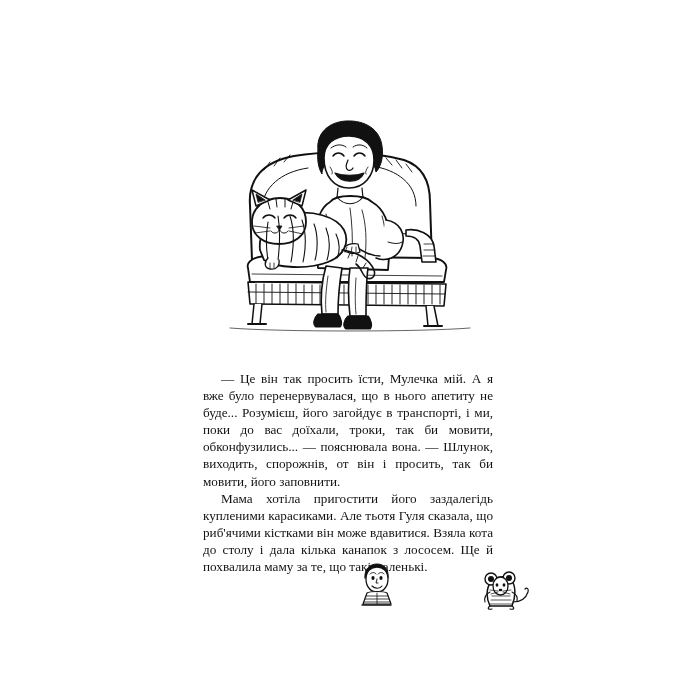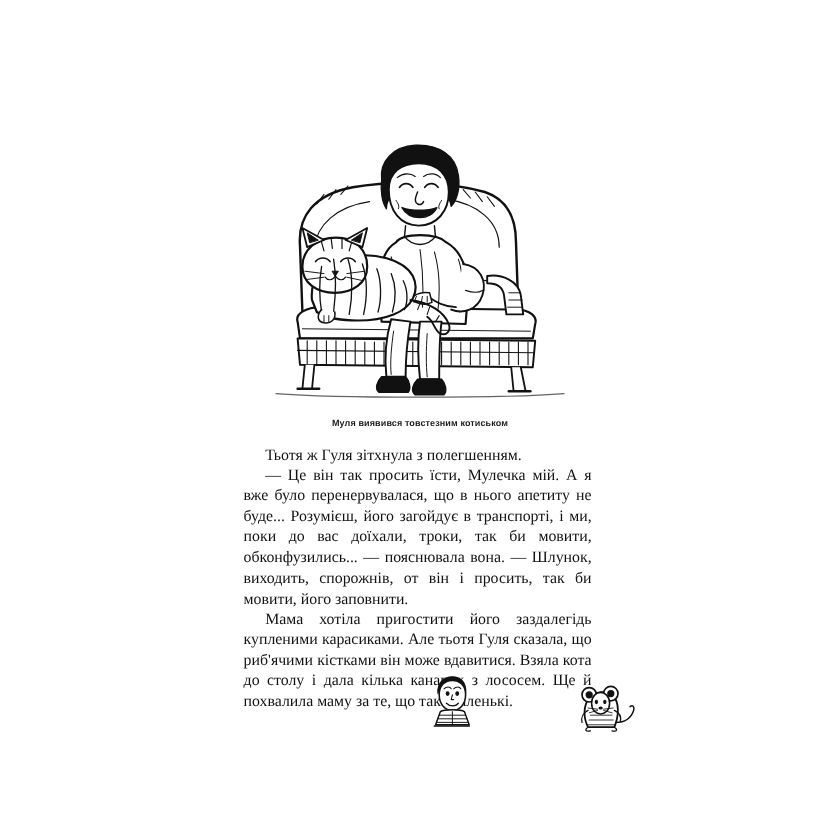--- a/index.html
+++ b/index.html
@@ -262,24 +262,22 @@
       <g stroke-width="0.9">
         <path d="M160 143 L158 148"></path>
           <path d="M168 146 L166 152"></path>
           <path d="M176 153 L173 158"></path>
       </g>
 
       <path d="M40 218 C90 222 230 222 280 218" stroke-width="1" opacity="0.65"></path>
     </svg>
   </div>
 
-  <div class="caption">Муля виявився товстезним котиськом</div>
 
   <div class="body-text">
-    <p>Тьотя ж Гуля зітхнула з полегшенням.</p>
     <p>— Це він так просить їсти, Мулечка мій. А я вже було перенервувалася, що в нього апетиту не буде... Розумієш, його загойдує в транспорті, і ми, поки до вас доїхали, троки, так би мовити, обконфузились... — пояснювала вона. — Шлунок, виходить, спорожнів, от він і просить, так би мовити, його заповнити.</p>
     <p>Мама хотіла пригостити його заздалегідь купленими карасиками. Але тьотя Гуля сказала, що риб'ячими кістками він може вдавитися. Взяла кота до столу і дала кілька канапок з лососем. Ще й похвалила маму за те, що такі маленькі.</p>
   </div>
 
   <div class="ornament-left">
     <svg viewBox="0 0 36 46" xmlns="http://www.w3.org/2000/svg" fill="none" stroke="#111111" stroke-width="1.2" stroke-linecap="round" stroke-linejoin="round">
 
       <path d="M7 16 C6 7 12 2 19 2 C26 2 31 7 30 16 C29 12 26 10 23 10 C19 7 13 8 10 12 C8 13 7 14 7 16 Z" fill="#111111" stroke-width="1"></path>
 
       <path d="M8 17 C8 9 13 5 19 5 C25 5 30 9 30 17 C30 25 25 30 19 30 C13 30 8 25 8 17 Z" fill="#ffffff" stroke-width="1.3"></path>

